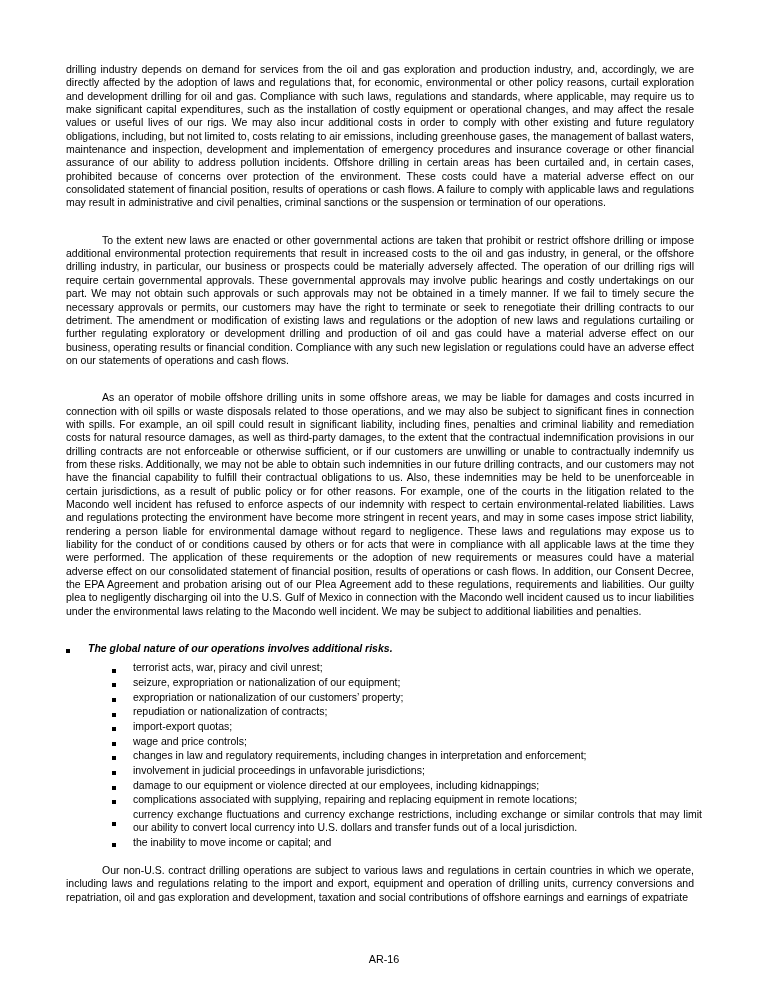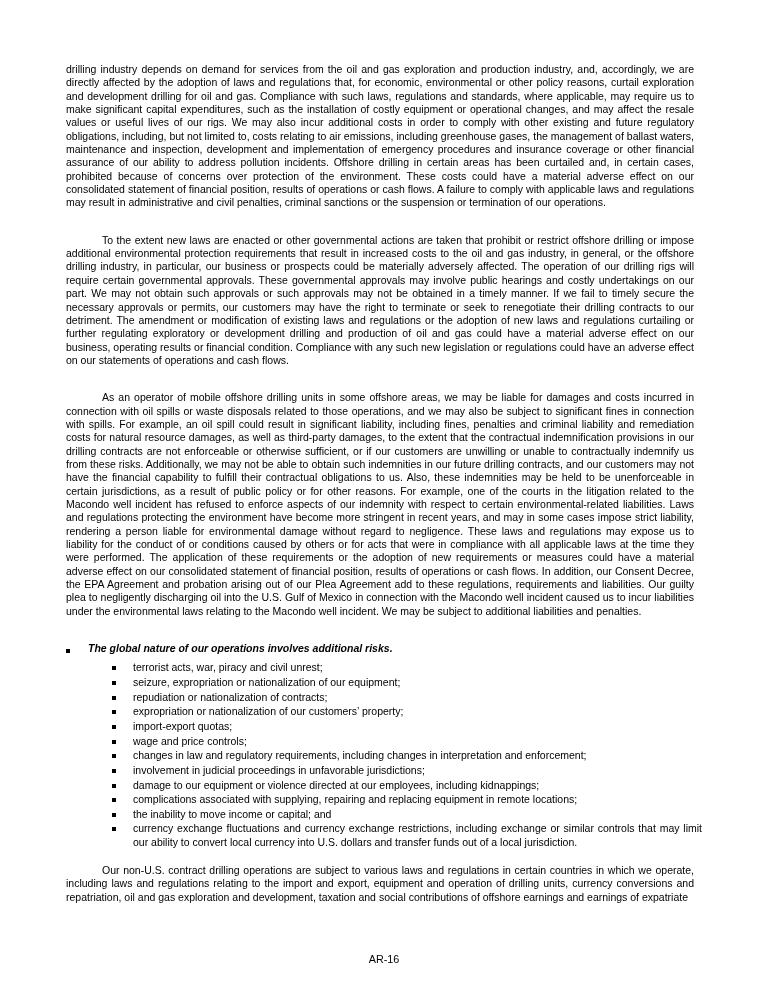--- a/index.html
+++ b/index.html
@@ -43,21 +43,21 @@
     margin: 0 0 9px 0 !important;
     padding-left: 27px;
     text-align: left !important;
   }
   .blist {
     padding-left: 46px;
     margin: 0 0 15px 0;
   }
   .bitem {
     display: flex;
-    align-items: flex-start;
+    align-items: center;
     margin-bottom: 1.3px;
   }
   .bitem .sq { margin-top: 5px; margin-right: 17px; }
   .btext { flex: 1; text-align: justify; }
   .closing { margin-bottom: 0 !important; }
   .footer {
     position: absolute;
     top: 953px;
     left: 0;
     width: 768px;
@@ -89,25 +89,25 @@
         <div class="bitem">
           <span class="sq"></span>
           <span class="btext">terrorist acts, war, piracy and civil unrest;</span>
         </div>
         <div class="bitem">
           <span class="sq"></span>
           <span class="btext">seizure, expropriation or nationalization of our equipment;</span>
         </div>
         <div class="bitem">
           <span class="sq"></span>
-          <span class="btext">repudiation or nationalization of contracts;</span>
+          <span class="btext">expropriation or nationalization of our customers’ property;</span>
         </div>
         <div class="bitem">
           <span class="sq"></span>
-          <span class="btext">expropriation or nationalization of our customers’ property;</span>
+          <span class="btext">repudiation or nationalization of contracts;</span>
         </div>
         <div class="bitem">
           <span class="sq"></span>
           <span class="btext">import-export quotas;</span>
         </div>
         <div class="bitem">
           <span class="sq"></span>
           <span class="btext">wage and price controls;</span>
         </div>
         <div class="bitem">
@@ -121,25 +121,25 @@
         <div class="bitem">
           <span class="sq"></span>
           <span class="btext">damage to our equipment or violence directed at our employees, including kidnappings;</span>
         </div>
         <div class="bitem">
           <span class="sq"></span>
           <span class="btext">complications associated with supplying, repairing and replacing equipment in remote locations;</span>
         </div>
         <div class="bitem">
           <span class="sq"></span>
-          <span class="btext">the inability to move income or capital; and</span>
+          <span class="btext">currency exchange fluctuations and currency exchange restrictions, including exchange or similar controls that may limit our ability to convert local currency into U.S. dollars and transfer funds out of a local jurisdiction.</span>
         </div>
         <div class="bitem">
           <span class="sq"></span>
-          <span class="btext">currency exchange fluctuations and currency exchange restrictions, including exchange or similar controls that may limit our ability to convert local currency into U.S. dollars and transfer funds out of a local jurisdiction.</span>
+          <span class="btext">the inability to move income or capital; and</span>
         </div>
       </div>
 
       <p class="ind closing">Our non-U.S. contract drilling operations are subject to various laws and regulations in certain countries in which we operate, including laws and regulations relating to the import and export, equipment and operation of drilling units, currency conversions and repatriation, oil and gas exploration and development, taxation and social contributions of offshore earnings and earnings of expatriate</p>
     </div>
 
   </div>
 
   <div class="footer">AR-16</div>
 </div>

